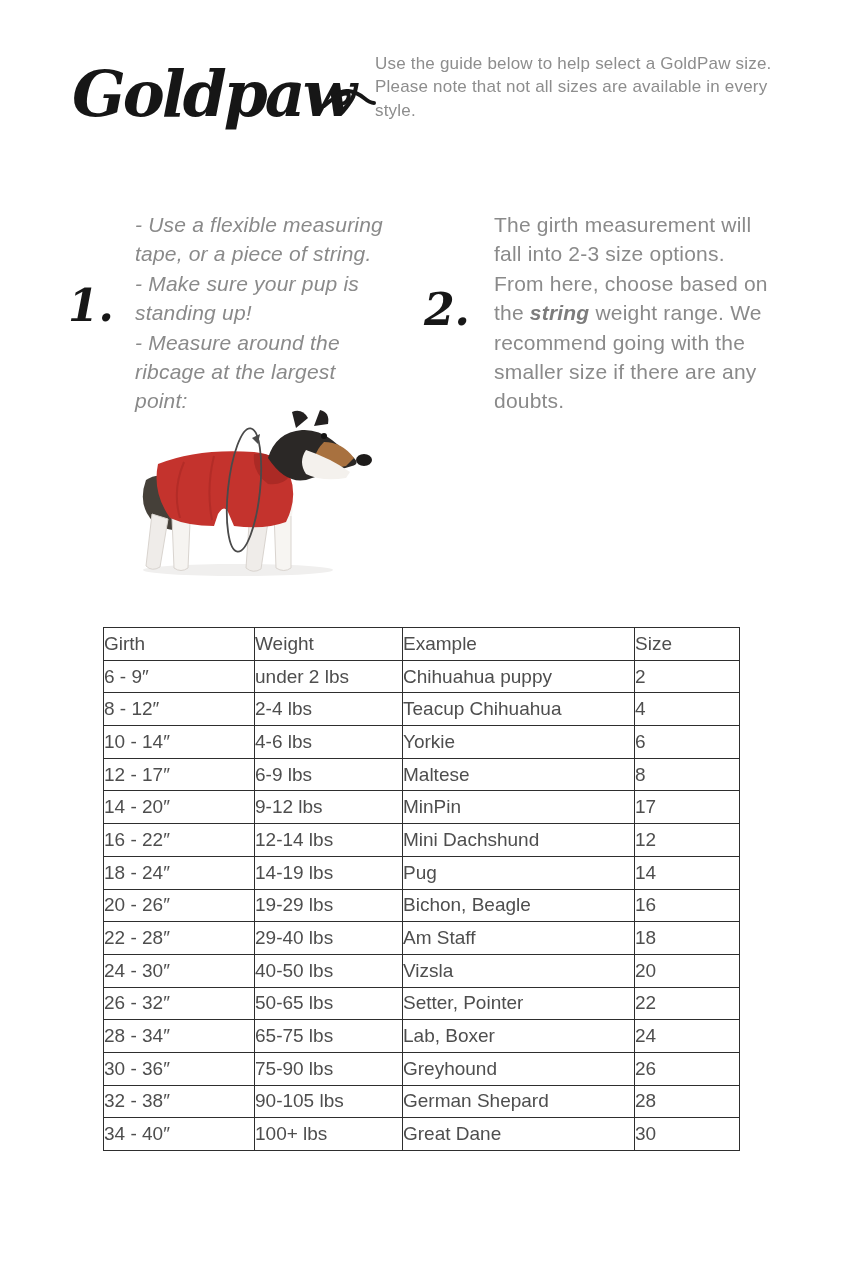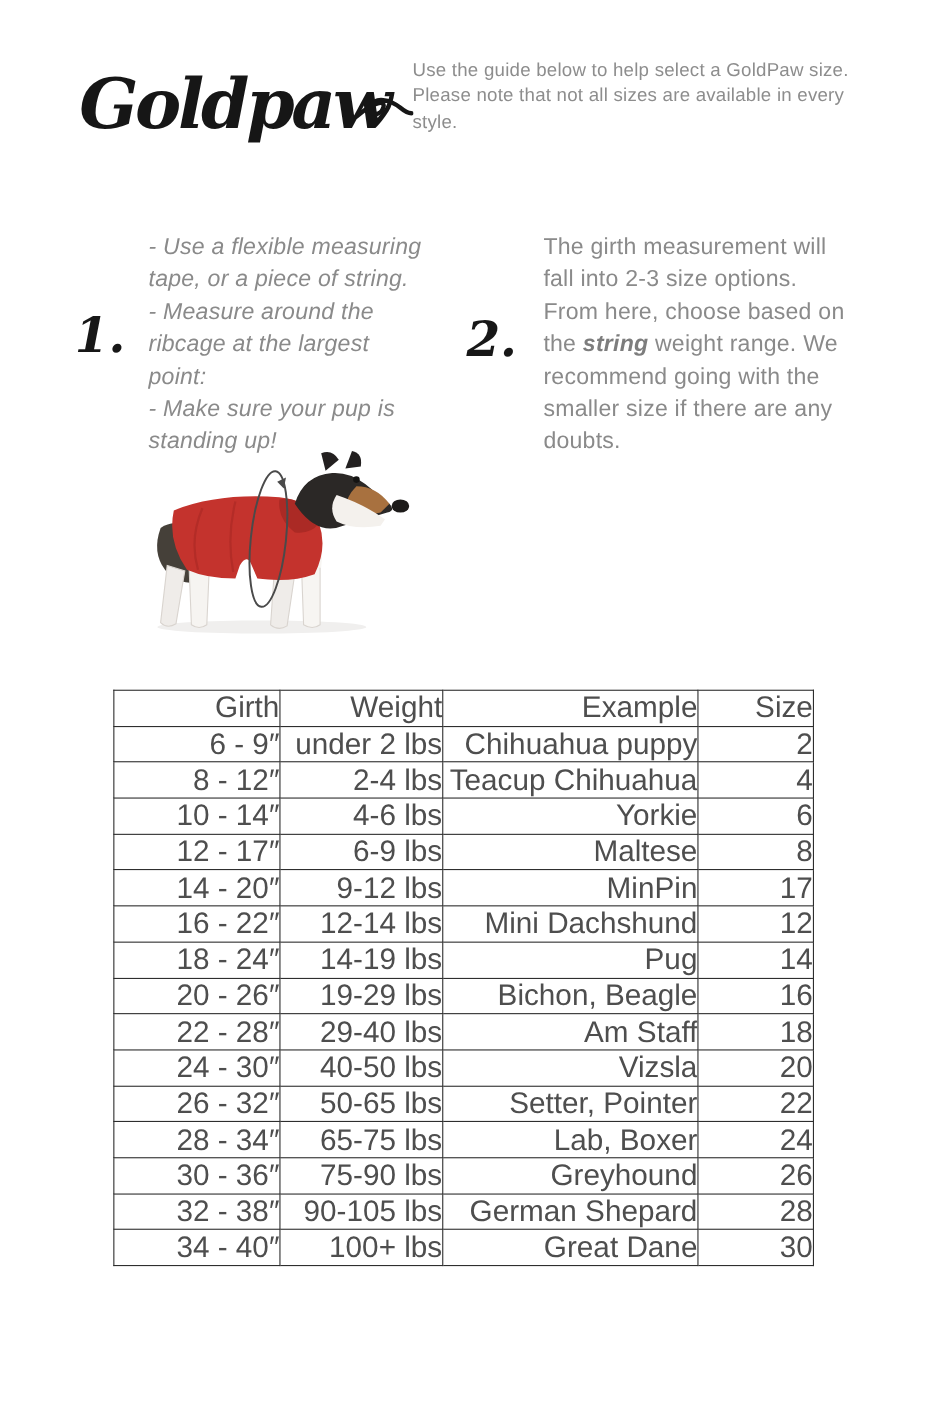--- a/index.html
+++ b/index.html
@@ -34,21 +34,21 @@
   }
   .step-text-1{left:135px;width:255px;font-style:italic;}
   .step-text-2{left:494px;width:286px;}
   .emph{font-weight:bold;font-style:italic;color:#7d7d7d;}
   
   .dog{position:absolute;left:128px;top:402px;width:248px;height:178px;}
   
   table.size-table{
     position:absolute;left:103px;top:627px;width:636px;
     border-collapse:collapse;table-layout:fixed;
-    font-size:27px;color:#4e4e4e;text-align:right;
+    font-size:19px;color:#4e4e4e;text-align:left;
   }
   table.size-table th, table.size-table td{
     border:1px solid #2e2e2e;
     height:31.7px;padding:0;
     font-weight:normal;
     white-space:nowrap;overflow:hidden;
   }
   col.c-girth{width:151px;}
   col.c-weight{width:148px;}
   col.c-example{width:232px;}
@@ -64,22 +64,22 @@
       <text x="6" y="82" font-family="DejaVu Serif, serif" font-style="italic" font-weight="bold" font-size="63" letter-spacing="-3" fill="#161616">Goldpaw</text>
       <path d="M258,72 c16,-14 28,-16 24,-7 c-3,7 -14,6 -10,-3 c3,-8 16,-6 26,2 c6,5 10,5 10,5" fill="none" stroke="#161616" stroke-width="4" stroke-linecap="round"></path>
     </svg>
   </div>
 
   <div class="intro">Use the guide below to help select a GoldPaw size. Please note that not all sizes are available in every style.</div>
 
   <div class="step-num step-num-1">1.</div>
   <div class="step-text step-text-1">
     <div>- Use a flexible measuring tape, or a piece of string.</div>
+    <div>- Make sure your pup is standing up!</div>
     <div>- Measure around the ribcage at the largest point:</div>
-    <div>- Make sure your pup is standing up!</div>
   </div>
 
   <div class="step-num step-num-2">2.</div>
   <div class="step-text step-text-2">
     <span>The girth measurement will fall into 2-3 size options. From here, choose based on the </span><span class="emph">string</span><span> weight range. We recommend going with the smaller size if there are any doubts.</span>
   </div>
 
   <div class="dog">
     <svg width="248" height="178" viewBox="0 0 248 178">
 

